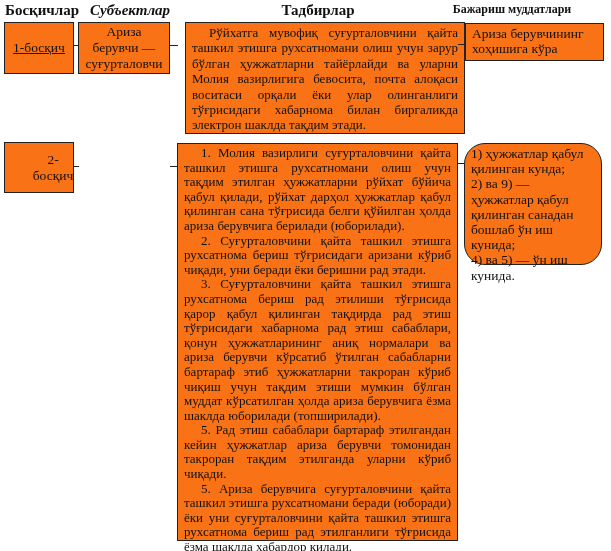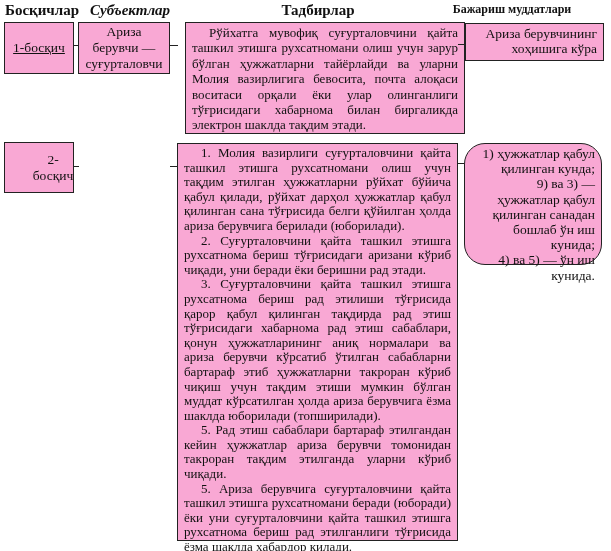--- a/index.html
+++ b/index.html
@@ -17,21 +17,21 @@
     font-weight: bold;
     font-size: 15px;
     line-height: 17px;
     white-space: nowrap;
   }
   .hdr.centered { text-align: center; white-space: nowrap; }
   .box {
     position: absolute;
     box-sizing: border-box;
     border: 1px solid #222222;
-    background: #f9a8d4;
+    background: #f97316;
   }
   .label-box {
     display: flex;
     align-items: center;
     justify-content: center;
     text-align: center;
     font-size: 13.5px;
     line-height: 16px;
     padding: 2px 4px;
   }
@@ -45,21 +45,21 @@
     text-indent: 17px;
   }
   .activities-1 p { line-height: 15.4px; }
   .activities-2 p { line-height: 14.6px; }
   .deadline-box {
     font-size: 13.5px;
     padding: 2px 6px;
   }
   .deadline-box div {
     line-height: 15.2px;
-    text-align: right;
+    text-align: left;
   }
   .conn {
     position: absolute;
     height: 1px;
     background: #222222;
   }
 </style>
 </head>
 <body>
 
@@ -106,17 +106,17 @@
     <p>2. Суғурталовчини қайта ташкил этишга рухсатнома бериш тўғрисидаги аризани кўриб чиқади, уни беради ёки беришни рад этади.</p>
     <p>3. Суғурталовчини қайта ташкил этишга рухсатнома бериш рад этилиши тўғрисида қарор қабул қилинган тақдирда рад этиш тўғрисидаги хабарнома рад этиш сабаблари, қонун ҳужжатларининг аниқ нормалари ва ариза берувчи кўрсатиб ўтилган сабабларни бартараф этиб ҳужжатларни такроран кўриб чиқиш учун тақдим этиши мумкин бўлган муддат кўрсатилган ҳолда ариза берувчига ёзма шаклда юборилади (топширилади).</p>
     <p>5. Рад этиш сабаблари бартараф этилгандан кейин ҳужжатлар ариза берувчи томонидан такроран тақдим этилганда уларни кўриб чиқади.</p>
     <p>5. Ариза берувчига суғурталовчини қайта ташкил этишга рухсатномани беради (юборади) ёки уни суғурталовчини қайта ташкил этишга рухсатнома бериш рад этилганлиги тўғрисида ёзма шаклда хабардор қилади.</p>
   </div>
 
   <div class="conn" style="left:458px; top:163px; width:6px;"></div>
 
   <div class="box deadline-box" style="left:464px; top:143px; width:138px; height:122px;border-radius:21px;">
     <div>1) ҳужжатлар қабул қилинган кунда;</div>
-    <div>9) ва 3) — ҳужжатлар қабул қилинган санадан бошлаб ўн иш кунида;</div>
+    <div>2) ва 9) — ҳужжатлар қабул қилинган санадан бошлаб ўн иш кунида;</div>
     <div>4) ва 5) — ўн иш кунида.</div>
   </div>
 
 </div>
 
 </body></html>

